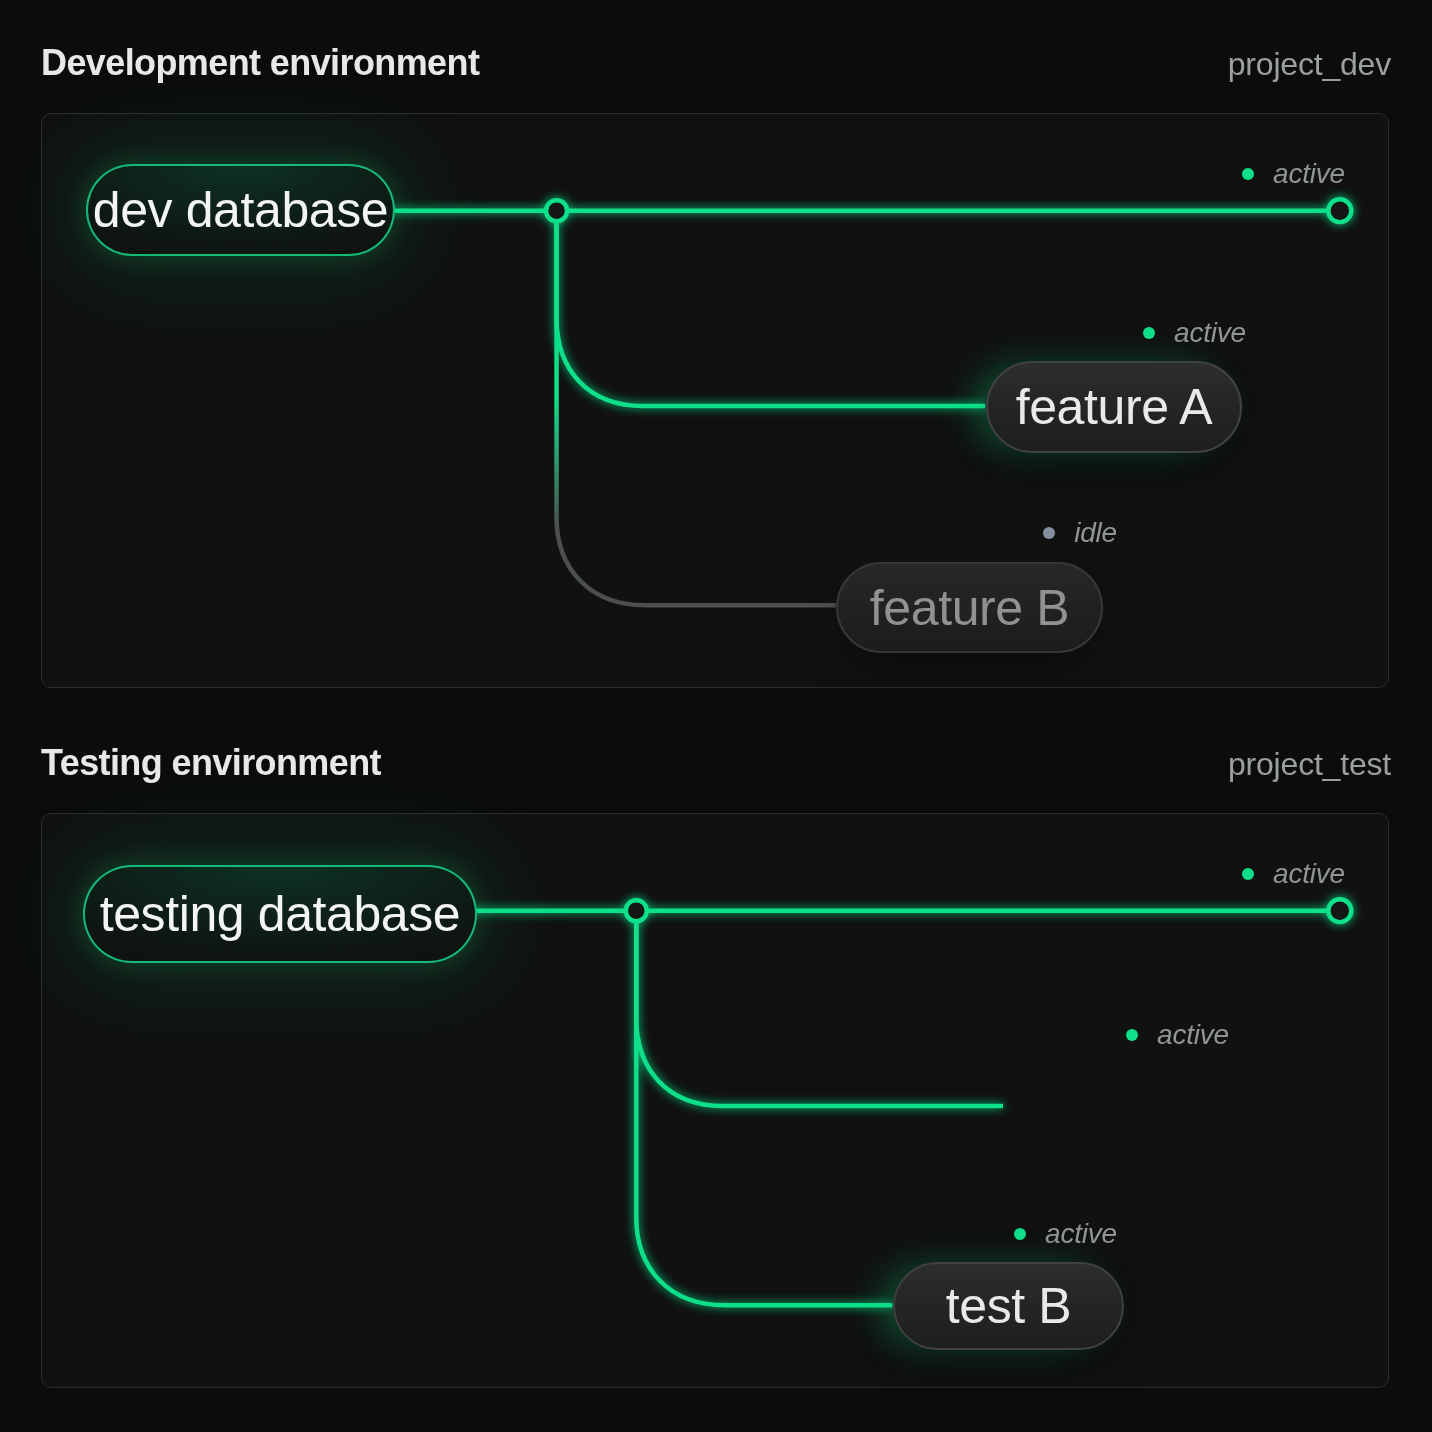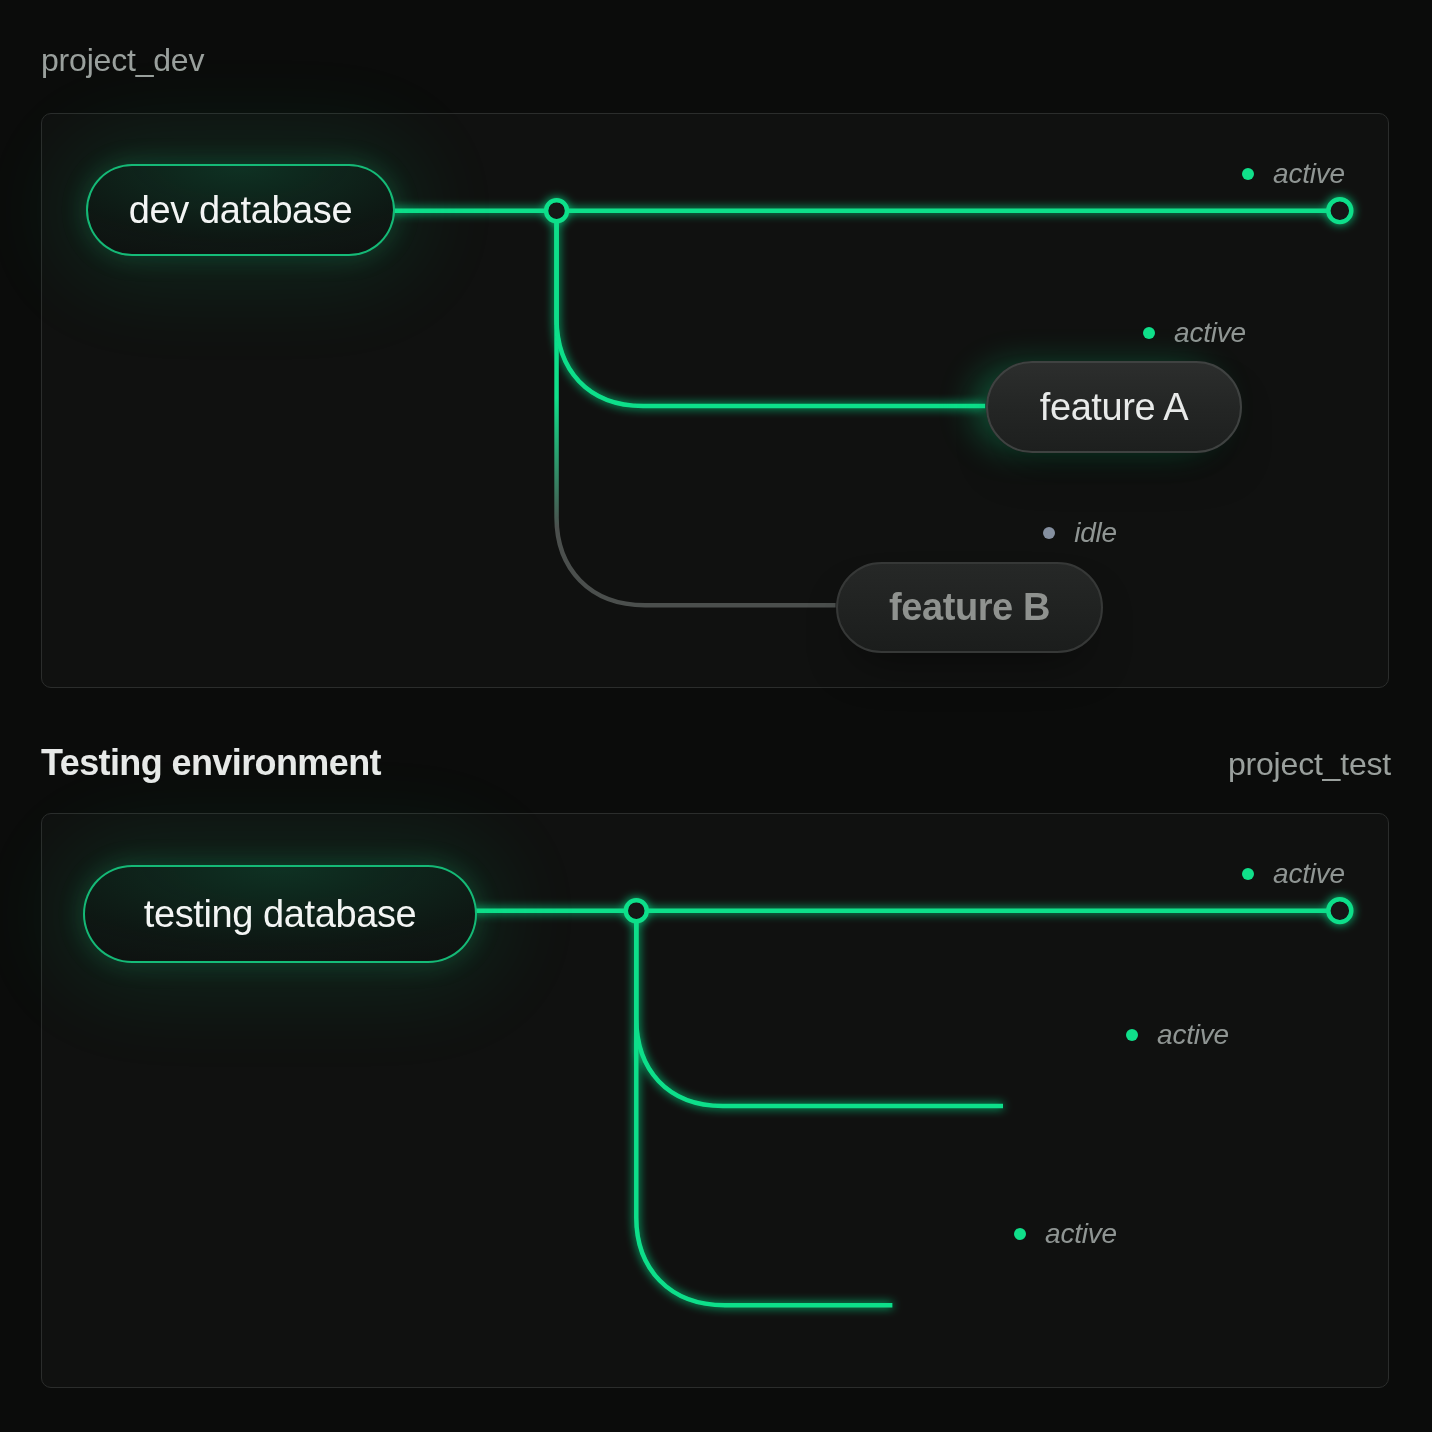--- a/index.html
+++ b/index.html
@@ -20,21 +20,21 @@
     font-size:32px;font-weight:400;color:#9aa09d;letter-spacing:-0.2px;
   }
   .panel{
     position:absolute;left:41px;width:1348px;height:575px;
     background:#101110;border:1.5px solid #2b2d2c;border-radius:10px;
     box-sizing:border-box;
   }
   .wires{position:absolute;left:0;top:0;width:100%;height:100%;overflow:visible;}
   .pill{
     position:absolute;display:flex;align-items:center;justify-content:center;
-    border-radius:999px;font-size:38px;letter-spacing:-0.4px;box-sizing:border-box;
+    border-radius:999px;font-size:50px;letter-spacing:-0.4px;box-sizing:border-box;
     white-space:nowrap;
   }
   .pill-db{
     background:radial-gradient(130% 170% at 50% 0%, rgba(16,223,138,0.16), rgba(16,223,138,0.04) 48%, rgba(16,223,138,0) 72%) #0e100f;
     border:2px solid rgba(22,214,136,0.85);
     color:#f3f5f4;
     box-shadow:0 0 26px rgba(16,223,138,0.22), 0 0 90px 26px rgba(16,223,138,0.10);
   }
   .pill-db::before{
     content:"";position:absolute;inset:-80px -60px;z-index:-1;border-radius:50%;
@@ -42,35 +42,35 @@
   }
   .pill-branch{
     background:linear-gradient(180deg,#2c2e2d 0%,#232524 55%,#1d1f1e 100%);
     border:2px solid #3f4241;color:#e8eae9;
     box-shadow:-18px 0 36px -6px rgba(16,223,138,0.32), 0 24px 46px -20px rgba(0,0,0,0.55);
   }
   .pill-branch.idle{
     background:linear-gradient(180deg,#262827 0%,#1b1d1c 100%);
     border-color:#363837;color:#8f928f;
     box-shadow:0 24px 46px -20px rgba(0,0,0,0.5);
-    font-weight:bold;
   }
   .status{
     position:absolute;display:flex;align-items:center;gap:19px;
     font-size:28px;color:#8f9593;letter-spacing:-0.2px;line-height:32px;font-style:italic;
   }
   .status-dot{
     display:block;width:12px;height:12px;border-radius:50%;background:#10df8a;flex:0 0 auto;
   }
   .status.idle .status-dot{background:#8590a0;}
 </style>
 </head>
 <body>
 
 <header class="env-header" style="top:42px">
+  <h2 class="env-title">Development environment</h2>
   <span class="project-label">project_dev</span>
 </header>
 
 <section class="panel" style="top:113px">
   <svg class="wires" viewBox="0 0 1348 575">
     <defs>
       <linearGradient id="fadeGrayDev" gradientUnits="userSpaceOnUse" x1="0" y1="285" x2="0" y2="415">
         <stop offset="0" stop-color="#10df8a"></stop>
         <stop offset="1" stop-color="#4b4f4d"></stop>
       </linearGradient>
@@ -157,13 +157,16 @@
     <i class="status-dot"></i>
     <span>active</span>
   </div>
 
 
   <div class="status" style="right:271px;top:404px">
     <i class="status-dot"></i>
     <span>active</span>
   </div>
 
+  <div class="pill pill-branch" style="left:851px;top:448px;width:231px;height:88px">
+    <span>test B</span>
+  </div>
 </section>
 
 </body></html>

